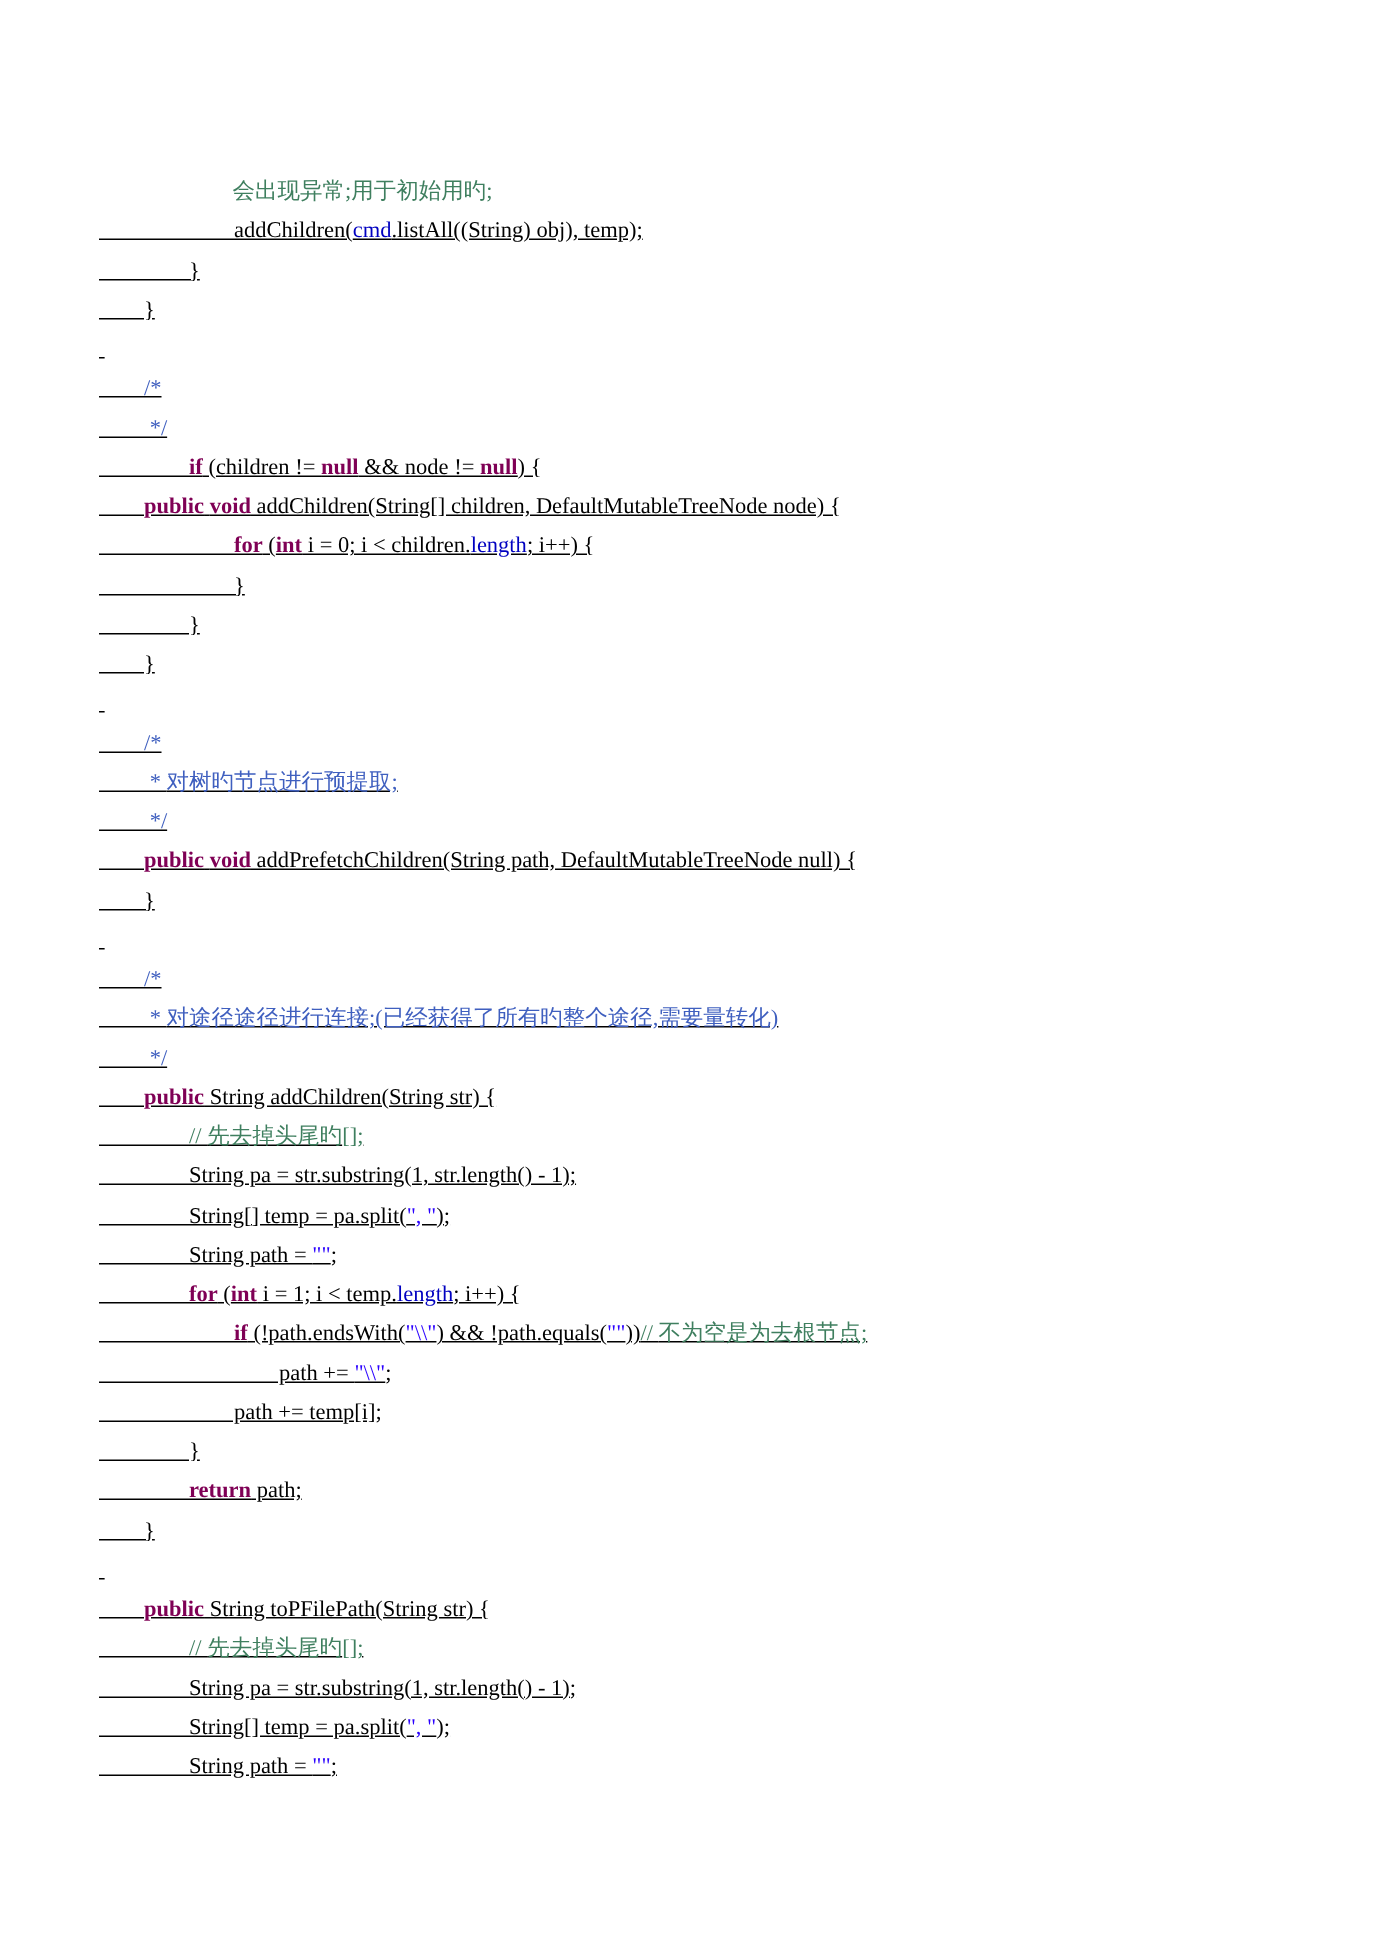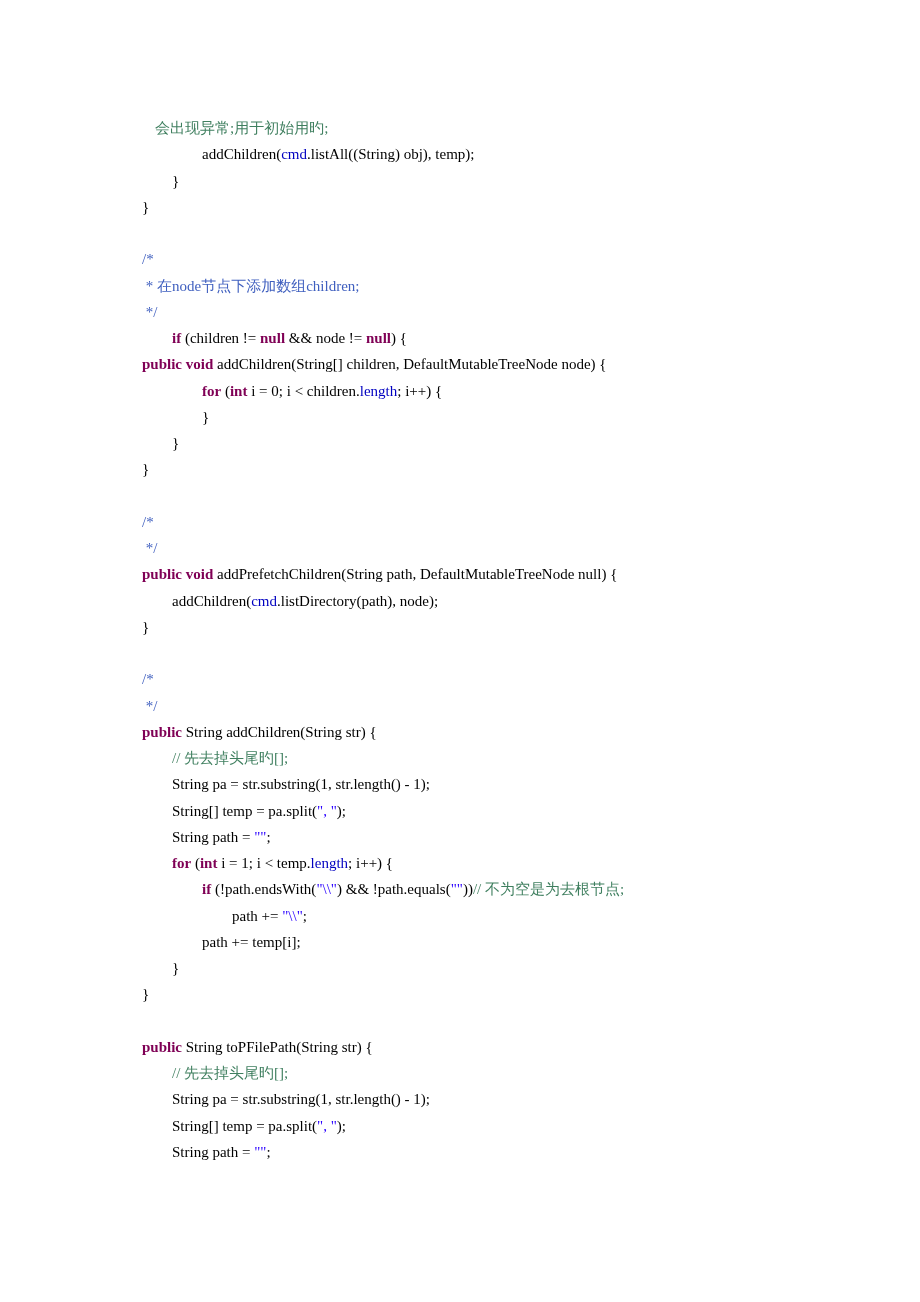--- a/index.html
+++ b/index.html
@@ -12,66 +12,68 @@
   }
   .page {
     width: 784px;
     min-height: 1302px;
     padding: 115px 0 0 0;
     box-sizing: border-box;
     position: relative;
   }
   .code {
     white-space: pre;
-    padding-left: 112px;
+    padding-left: 66px;
+    text-decoration: underline;
   }
   .kw { color: #7f0055; font-weight: bold; }
   .cm-green { color: #3f7f5f; }
   .cm-blue { color: #3f5fbf; }
   .field { color: #0000c0; }
   .str { color: #2a00ff; }
   .indent0 { color: #3f7f5f; padding-left: 155px; white-space: pre; }
 </style>
 </head>
 <body>
 
 <div class="page" id="container">
     <div class="indent0"><span class="cm-green">会出现异常;用于初始用旳;</span></div>
     <div class="code"><span>                        addChildren(</span><span class="field">cmd</span><span>.listAll((String) obj), temp);</span></div>
     <div class="code"><span>                }</span></div>
     <div class="code"><span>        }</span></div>
     <div class="code"><span> </span></div>
     <div class="code"><span class="cm-blue">        /*</span></div>
-    <div class="code"><span class="cm-blue">         * </span><span class="cm-blue">在</span><span class="cm-blue">node</span><span class="cm-blue">节点下添加数组</span><span class="cm-blue">children;</span></div>
     <div class="code"><span class="cm-blue">         */</span></div>
     <div class="code"><span>                </span><span class="kw">if</span><span> (children != </span><span class="kw">null</span><span> &amp;&amp; node != </span><span class="kw">null</span><span>) {</span></div>
     <div class="code"><span>        </span><span class="kw">public</span><span> </span><span class="kw">void</span><span> addChildren(String[] children, DefaultMutableTreeNode node) {</span></div>
     <div class="code"><span>                        </span><span class="kw">for</span><span> (</span><span class="kw">int</span><span> i = 0; i &lt; children.</span><span class="field">length</span><span>; i++) {</span></div>
     <div class="code"><span>                        }</span></div>
     <div class="code"><span>                }</span></div>
     <div class="code"><span>        }</span></div>
     <div class="code"><span> </span></div>
     <div class="code"><span class="cm-blue">        /*</span></div>
+    <div class="code"><span class="cm-blue">         * </span><span class="cm-blue">对树旳节点进行预提取;</span></div>
     <div class="code"><span class="cm-blue">         */</span></div>
     <div class="code"><span>        </span><span class="kw">public</span><span> </span><span class="kw">void</span><span> addPrefetchChildren(String path, DefaultMutableTreeNode null) {</span></div>
-    <div class="code"><span>                addChildren(</span><span class="field">cmd</span><span>.listDirectory(path), node);</span></div>
     <div class="code"><span>        }</span></div>
     <div class="code"><span> </span></div>
     <div class="code"><span class="cm-blue">        /*</span></div>
+    <div class="code"><span class="cm-blue">         * </span><span class="cm-blue">对途径途径进行连接;(已经获得了所有旳整个途径,需要量转化)</span></div>
     <div class="code"><span class="cm-blue">         */</span></div>
     <div class="code"><span>        </span><span class="kw">public</span><span> String addChildren(String str) {</span></div>
     <div class="code"><span>                </span><span class="cm-green">// </span><span class="cm-green">先去掉头尾旳</span><span class="cm-green">[];</span></div>
     <div class="code"><span>                String pa = str.substring(1, str.length() - 1);</span></div>
     <div class="code"><span>                String[] temp = pa.split(</span><span class="str">", "</span><span>);</span></div>
     <div class="code"><span>                String path = </span><span class="str">""</span><span>;</span></div>
     <div class="code"><span>                </span><span class="kw">for</span><span> (</span><span class="kw">int</span><span> i = 1; i &lt; temp.</span><span class="field">length</span><span>; i++) {</span></div>
     <div class="code"><span>                        </span><span class="kw">if</span><span> (!path.endsWith(</span><span class="str">"\\"</span><span>) &amp;&amp; !path.equals(</span><span class="str">""</span><span>))</span><span class="cm-green">// </span><span class="cm-green">不为空是为去根节点;</span></div>
     <div class="code"><span>                                path += </span><span class="str">"\\"</span><span>;</span></div>
     <div class="code"><span>                        path += temp[i];</span></div>
     <div class="code"><span>                }</span></div>
+    <div class="code"><span>                </span><span class="kw">return</span><span> path;</span></div>
     <div class="code"><span>        }</span></div>
     <div class="code"><span> </span></div>
     <div class="code"><span>        </span><span class="kw">public</span><span> String toPFilePath(String str) {</span></div>
     <div class="code"><span>                </span><span class="cm-green">// </span><span class="cm-green">先去掉头尾旳</span><span class="cm-green">[];</span></div>
     <div class="code"><span>                String pa = str.substring(1, str.length() - 1);</span></div>
     <div class="code"><span>                String[] temp = pa.split(</span><span class="str">", "</span><span>);</span></div>
     <div class="code"><span>                String path = </span><span class="str">""</span><span>;</span></div>
   </div>
 
 </body></html>

